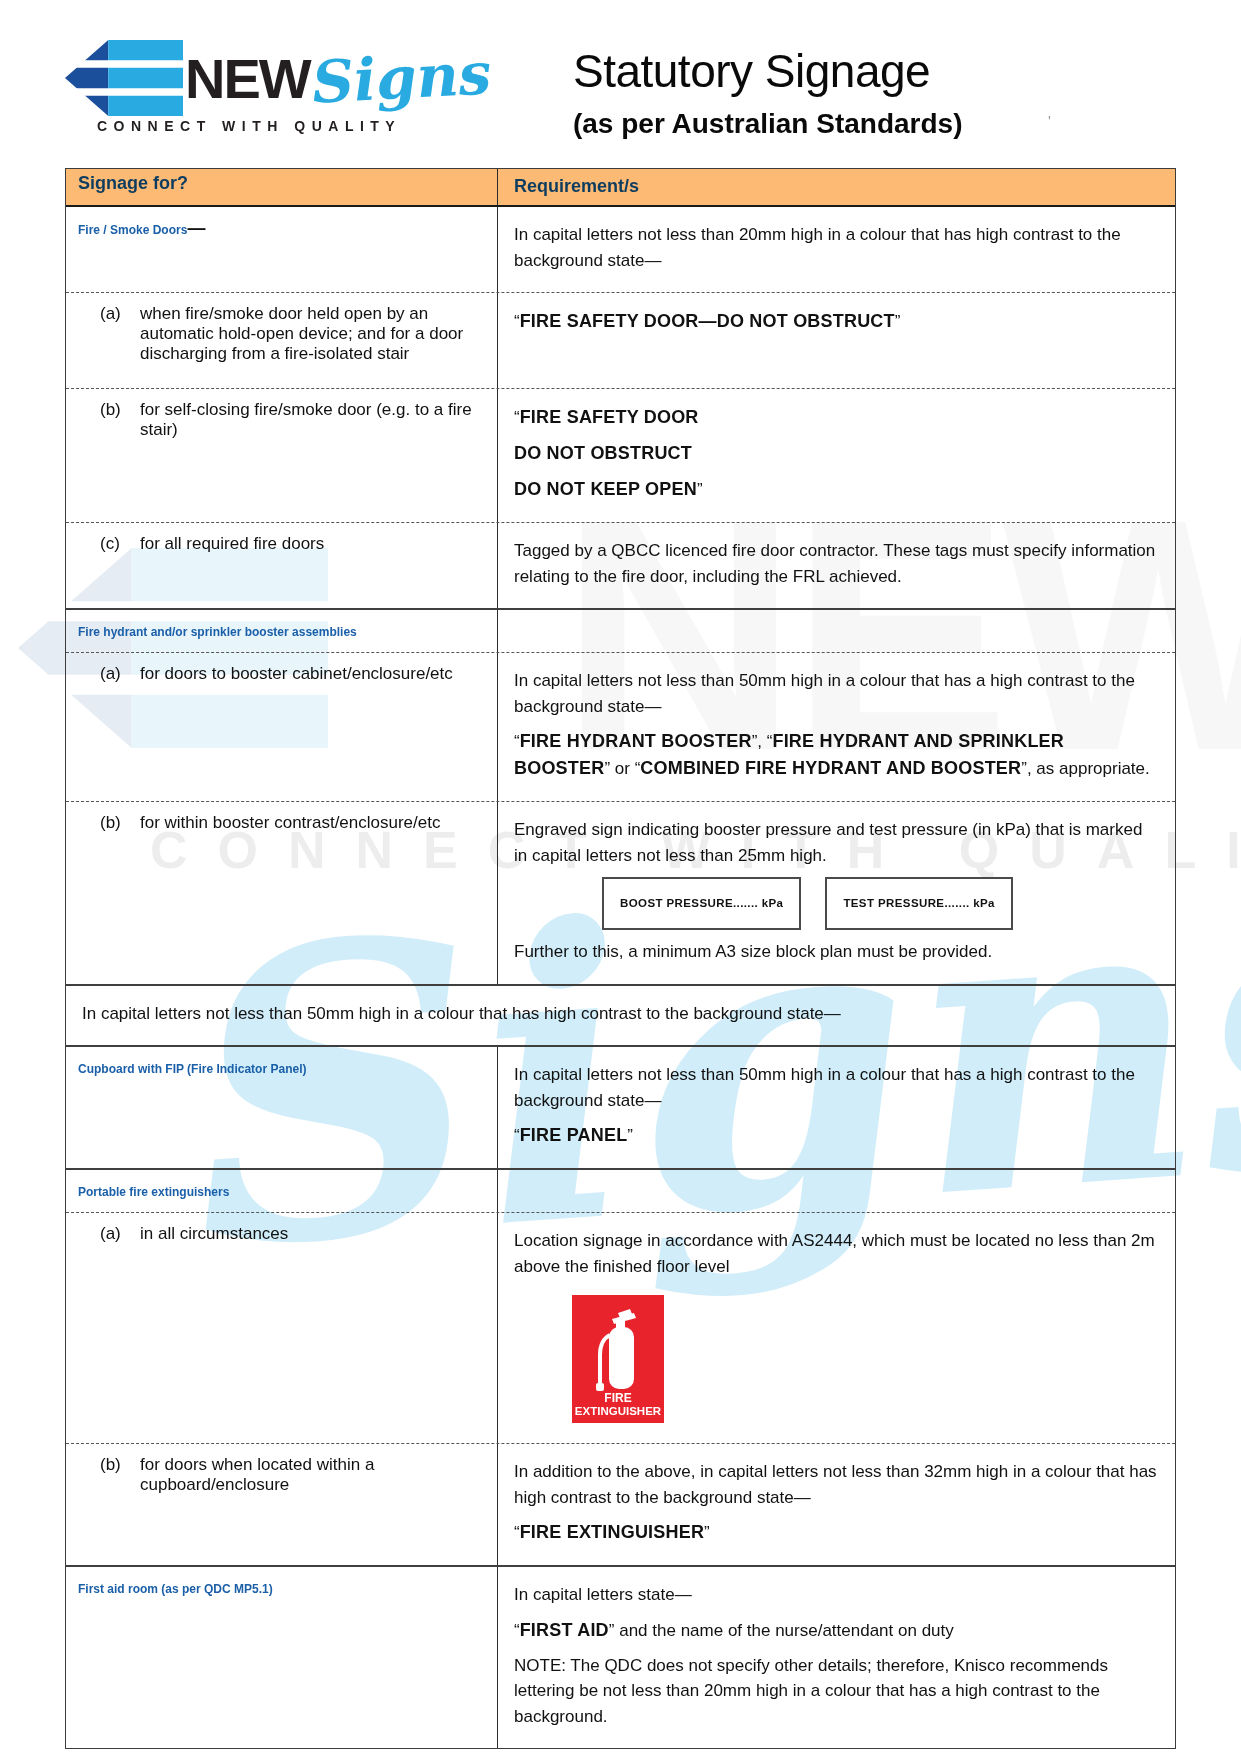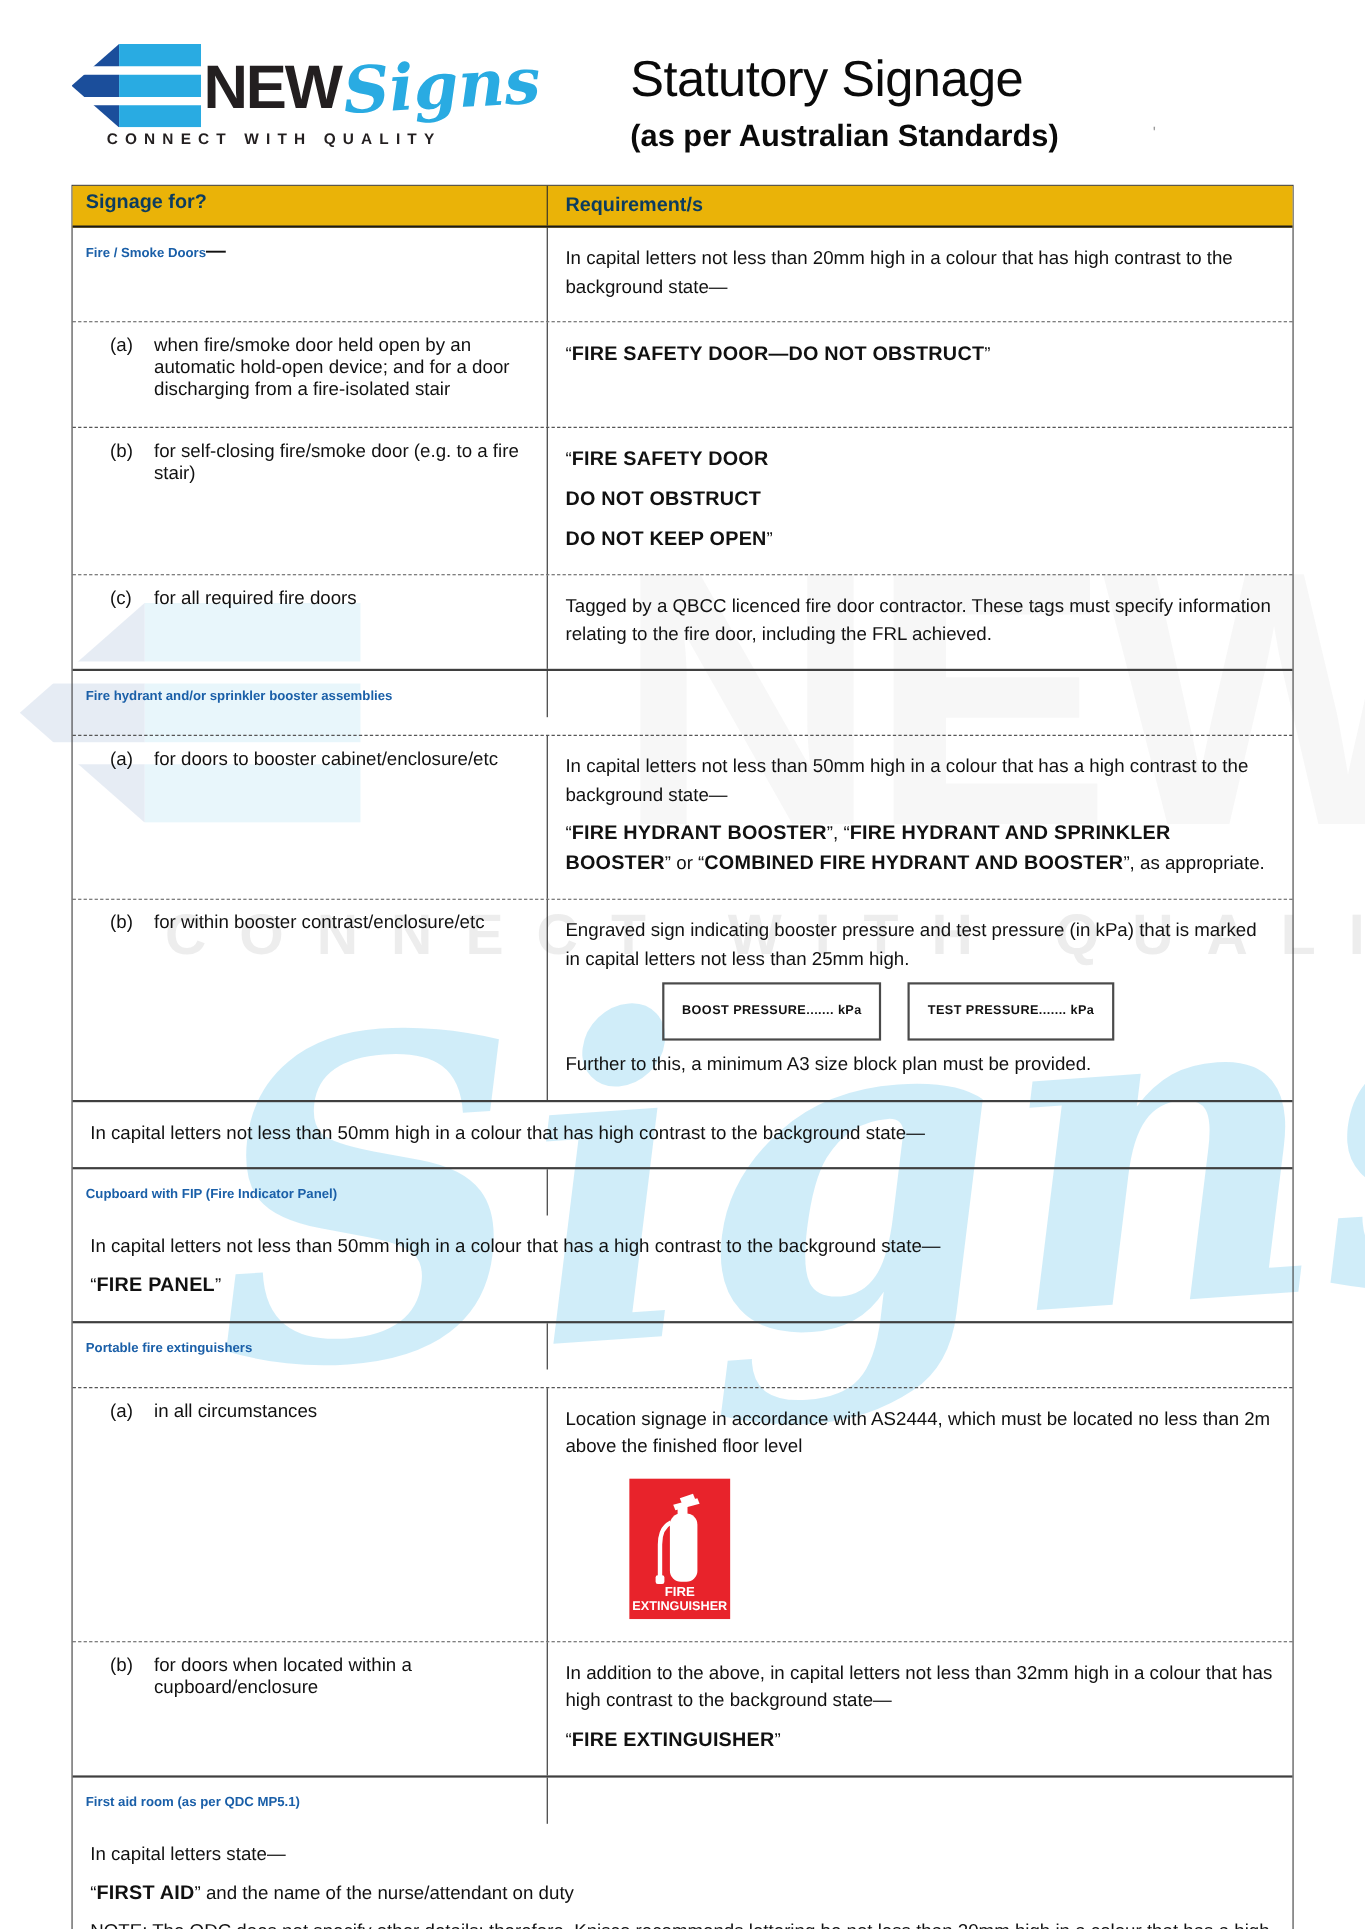--- a/index.html
+++ b/index.html
@@ -40,24 +40,24 @@
   .doc-subtitle { font-size: 28px; font-weight: bold; color: #0a0a0a; margin-top: 10px; }
   .stray-mark { position: absolute; left: 1048px; top: 112px; color: #999; font-size: 15px; }
   
   .sig-table {
     position: relative; z-index: 1; margin: 3px 65px 0 65px;
     border: 1px solid #3c3c3c; font-size: 17px; color: #111;
   }
   .row { display: flex; }
   .c1 { width: 432px; border-right: 1px solid #2b2b2b; padding: 11px 14px 11px 12px; }
   .c2 { flex: 1; padding: 6px 16px 10px 16px; line-height: 1.5; }
-  .thead { background: #eab308; border-bottom: 2px solid #1a1a1a; }
+  .thead { background: #fdba74; border-bottom: 2px solid #1a1a1a; }
   .thead .c1, .thead .c2 { padding-top: 4px; padding-bottom: 5px; font-weight: bold; font-size: 18px; color: #0c3c5f; }
   .sep-dot { border-top: 1px dashed #555; }
-  .sep-solid { border-top: 2px solid #3f3f3f; flex-direction: column; }
+  .sep-solid { border-top: 2px solid #3f3f3f; }
   .sec-label { color: #1a5fa8; font-weight: bold; font-size: 12px; }
   .sec-dash { color: #111; font-weight: bold; font-size: 18px; }
   .sub { display: flex; padding-left: 34px; }
   .marker { width: 40px; flex: none; }
   .c2 p { margin: 9px 0; }
   .sign { font-weight: bold; font-size: 18px; letter-spacing: 0.2px; margin-top: 48px; }
   .q { font-weight: normal; font-size: 17px; }
   .sign-line { margin: 14px 0; }
   .boxes { display: flex; gap: 24px; margin: 8px 0 8px 88px; }
   .kpa-box {

